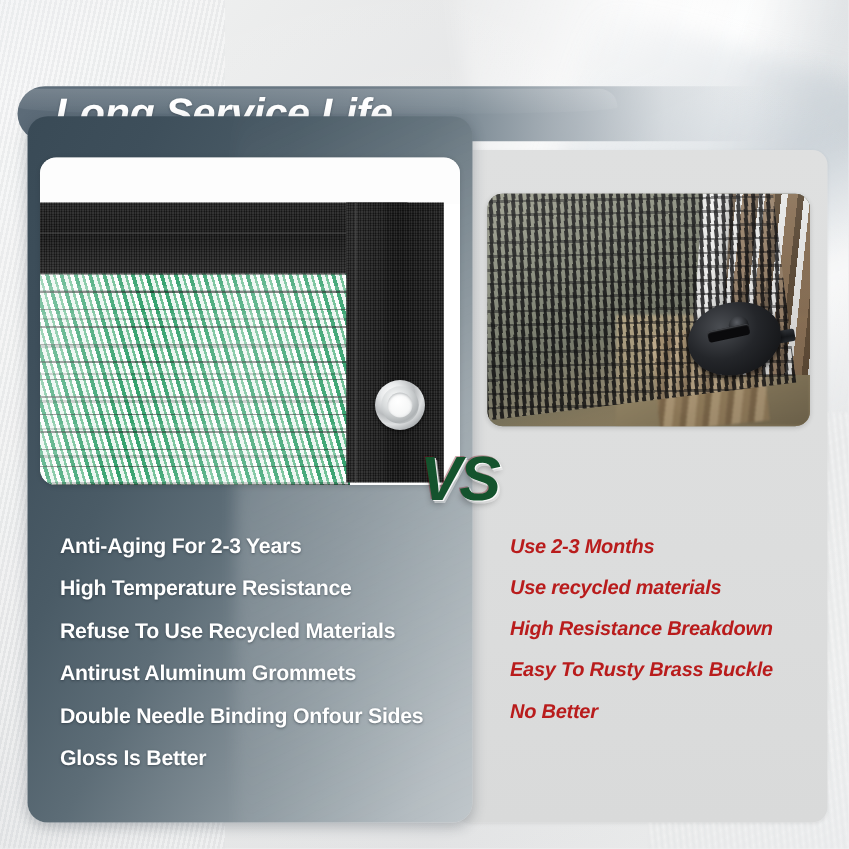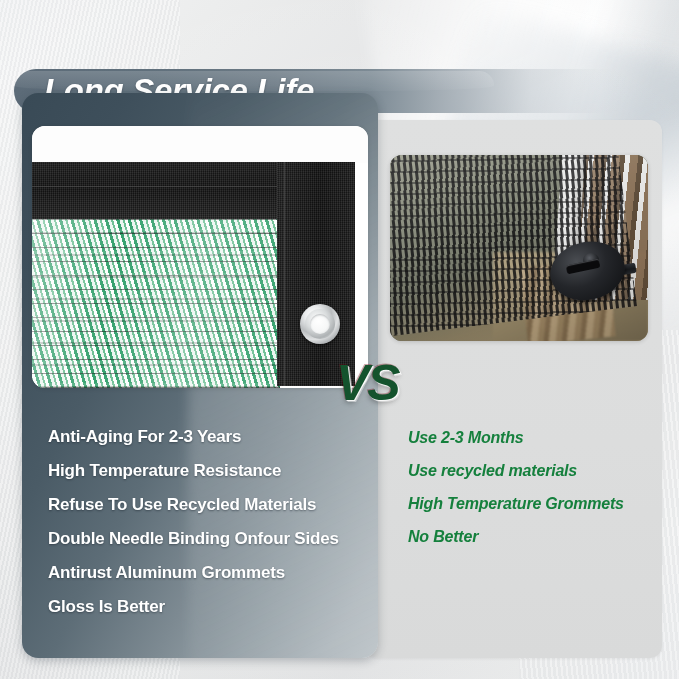--- a/index.html
+++ b/index.html
@@ -387,21 +387,21 @@
 
   .list-right {
     position: absolute;
     left: 408px; top: 430px;
     width: 250px;
   }
   .list-right .item {
     font-size: 16px;
     font-weight: 700;
     font-style: italic;
-    color: #15803d;
+    color: #b91c1c;
     line-height: 1;
     margin-bottom: 17px;
     letter-spacing: -0.2px;
     white-space: nowrap;
   }
 </style>
 </head>
 <body>
 
 <div id="stage">
@@ -457,25 +457,26 @@
       <div class="buckle-slot"></div>
     </div>
   </div>
 
   <div class="vs">VS</div>
 
   <div class="list-left">
     <div class="item">Anti-Aging For 2-3 Years</div>
     <div class="item">High Temperature Resistance</div>
     <div class="item">Refuse To Use Recycled Materials</div>
+    <div class="item">Antirust Aluminum Grommets</div>
     <div class="item">Double Needle Binding Onfour Sides</div>
-    <div class="item">Antirust Aluminum Grommets</div>
     <div class="item">Gloss Is Better</div>
   </div>
 
   <div class="list-right">
     <div class="item">Use 2-3 Months</div>
     <div class="item">Use recycled materials</div>
-    <div class="item">High Temperature Grommets</div>
+    <div class="item">High Resistance Breakdown</div>
+    <div class="item">Easy To Rusty Brass Buckle</div>
     <div class="item">No Better</div>
   </div>
 
 </div>
 
 </body></html>

